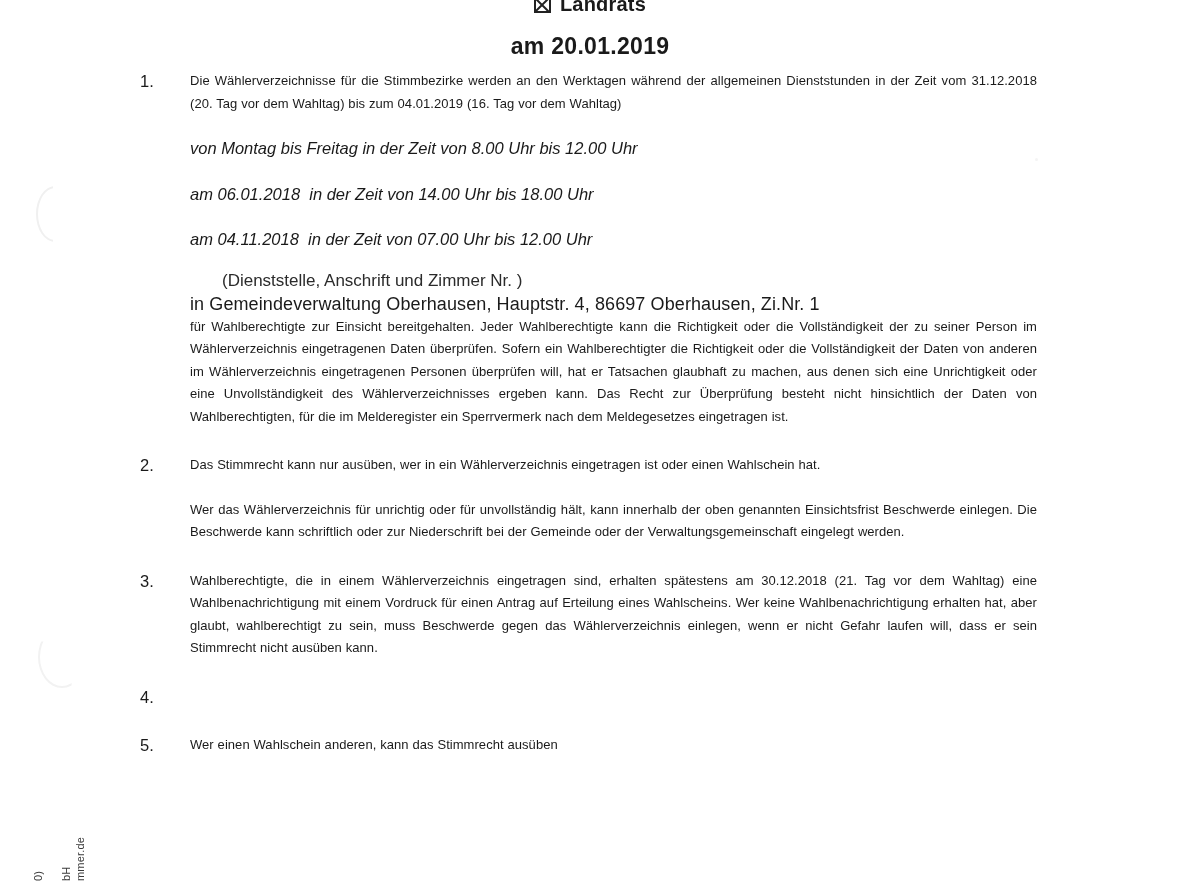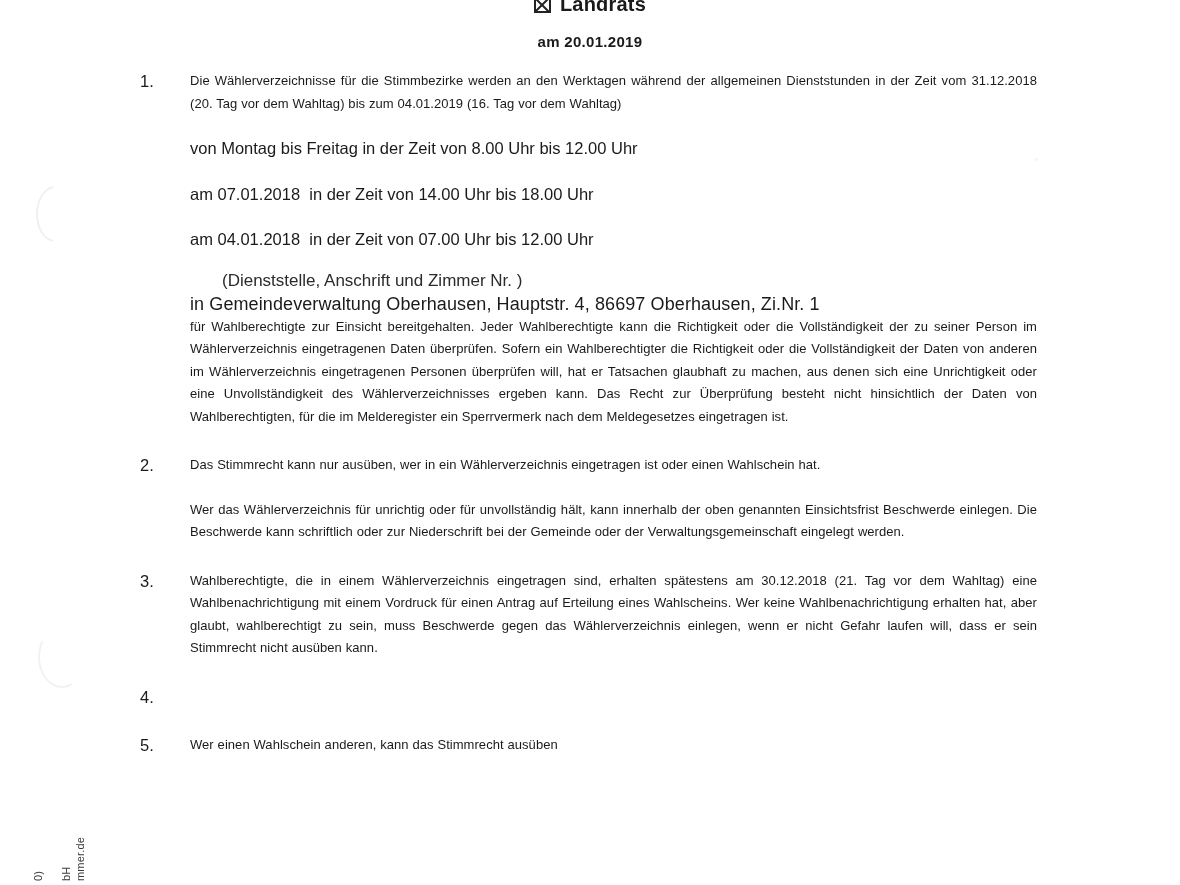--- a/index.html
+++ b/index.html
@@ -104,21 +104,21 @@
     width: 20px;
     height: 2px;
     background: #222;
     transform-origin: center;
   }
   .checkbox-x::before { transform: translate(-50%, -50%) rotate(45deg); }
   .checkbox-x::after  { transform: translate(-50%, -50%) rotate(-45deg); }
 
   .subtitle-line {
     margin-top: 16px;
-    font-size: 15px;
+    font-size: 23px;
     font-weight: bold;
     letter-spacing: 0.3px;
   }
 
   
   .doc-body {
     position: absolute;
     left: 0;
     top: 70px;
     width: 1180px;
@@ -156,20 +156,21 @@
   }
   .gap-md { height: 22px; }
   .gap-lg { height: 26px; }
 
   
   .sched-line {
     font-size: 16.5px;
     line-height: 22.5px;
     margin-bottom: 23px;
     white-space: pre;
+    font-style: italic;
   }
   .caption {
     font-size: 17px;
     line-height: 14px;
     padding-left: 32px;
     color: #2b2b2b;
     margin-bottom: 5px;
   }
   .serif-line {
     font-family: Liberation Sans, sans-serif;
@@ -203,22 +204,22 @@
   </div>
 
   <div class="doc-body">
 
     <div class="item">
       <div class="item-num">1.</div>
       <div class="item-body">
         <p class="para last-flush">Die Wählerverzeichnisse für die Stimmbezirke werden an den Werktagen während der allgemeinen Dienststunden in der Zeit vom 31.12.2018 (20. Tag vor dem Wahltag) bis zum 04.01.2019 (16. Tag vor dem Wahltag)</p>
         <div class="gap-md"></div>
         <div class="sched-line">von Montag bis Freitag in der Zeit von 8.00 Uhr bis 12.00 Uhr</div>
-        <div class="sched-line">am 07.01.2018  in der Zeit von 14.00 Uhr bis 18.00 Uhr</div>
-        <div class="sched-line">am 04.01.2018  in der Zeit von 07.00 Uhr bis 12.00 Uhr</div>
+        <div class="sched-line">am 06.01.2018  in der Zeit von 14.00 Uhr bis 18.00 Uhr</div>
+        <div class="sched-line">am 04.11.2018  in der Zeit von 07.00 Uhr bis 12.00 Uhr</div>
         <div class="caption">(Dienststelle, Anschrift und Zimmer Nr. )</div>
         <div class="serif-line">in Gemeindeverwaltung Oberhausen, Hauptstr. 4, 86697 Oberhausen, Zi.Nr. 1</div>
         <p class="para last-flush">für Wahlberechtigte zur Einsicht bereitgehalten. Jeder Wahlberechtigte kann die Richtigkeit oder die Vollständigkeit der zu seiner Person im Wählerverzeichnis eingetragenen Daten überprüfen. Sofern ein Wahlberechtigter die Richtigkeit oder die Vollständigkeit der Daten von anderen im Wählerverzeichnis eingetragenen Personen überprüfen will, hat er Tatsachen glaubhaft zu machen, aus denen sich eine Unrichtigkeit oder eine Unvollständigkeit des Wählerverzeichnisses ergeben kann. Das Recht zur Überprüfung besteht nicht hinsichtlich der Daten von Wahlberechtigten, für die im Melderegister ein Sperrvermerk nach dem Meldegesetzes eingetragen ist.</p>
       </div>
     </div>
 
     <div class="gap-lg"></div>
 
     <div class="item">
       <div class="item-num">2.</div>

